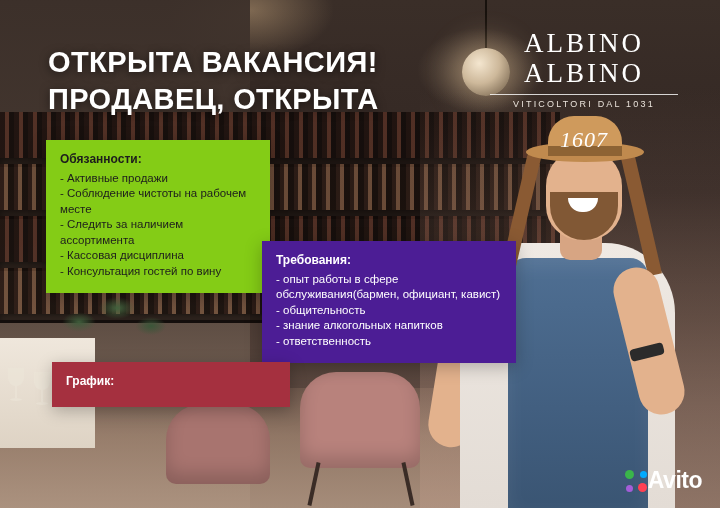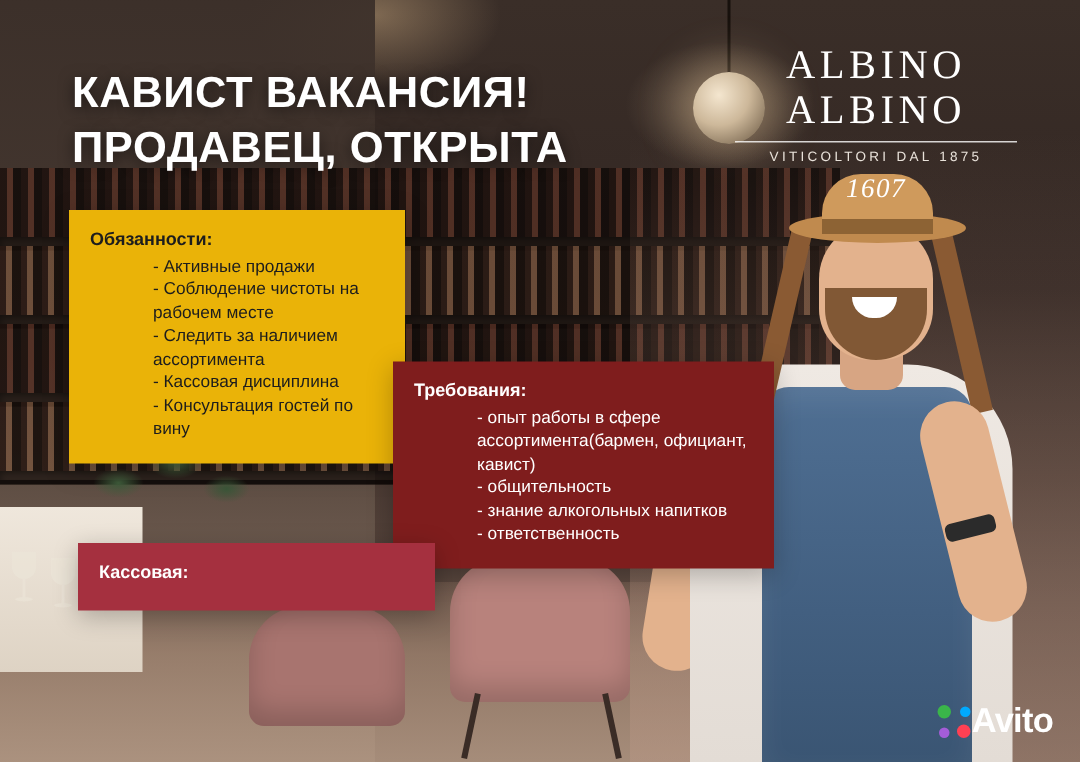--- a/index.html
+++ b/index.html
@@ -192,21 +192,21 @@
   }
   .brand .rule {
     height: 1px; background: rgba(255,255,255,0.8); margin: 6px 16px 4px;
   }
   .brand .b3 {
     font-family: "Liberation Sans", sans-serif;
     font-size: 9px; letter-spacing: 2.2px; color: #e9e2da;
   }
   .brand .b4 {
     font-family: "Liberation Serif", serif;
-    font-style: italic; font-size: 18px; margin-top: 6px; letter-spacing: 1px;
+    font-style: italic; font-size: 22px; margin-top: 18px; letter-spacing: 1px;
   }
 
   
   .headline {
     position: absolute; left: 48px; top: 44px; width: 430px;
     color: #ffffff;
     font-weight: bold;
     font-size: 29px;
     line-height: 37px;
     letter-spacing: 0.4px;
@@ -219,29 +219,29 @@
     padding: 12px 14px 14px 14px;
     font-size: 11.5px;
     line-height: 15.5px;
     box-shadow: 0 4px 16px rgba(0,0,0,0.25);
   }
   .card .title {
     font-weight: bold;
     margin-bottom: 3px;
     font-size: 12px;
   }
-  .card .line { white-space: pre-wrap; margin-left: 42px; }
+  .card .line { white-space: pre-wrap; }
 
   #card-duties {
     left: 46px; top: 140px; width: 196px;
-    background: #eab308; color: #1d1d1d;
+    background: #84cc16; color: #1d1d1d;
   }
   #card-requirements {
     left: 262px; top: 241px; width: 226px;
-    background: #7f1d1d; color: #ffffff;
+    background: #4c1d95; color: #ffffff;
   }
   #card-conditions {
     left: 52px; top: 362px; width: 210px;
     background: #a5303f; color: #ffffff;
   }
 
   
   .avito {
     position: absolute; right: 18px; bottom: 14px;
     display: flex; align-items: center; gap: 1px;
@@ -316,48 +316,48 @@
     <div class="p-hat-crown"></div>
     <div class="p-hat-band"></div>
     <div class="p-arm" style="left:206px; bottom:92px; height:150px; transform:rotate(-14deg);"></div>
     <div class="p-watch" style="left:210px; bottom:150px; transform:rotate(-14deg);"></div>
   </div>
 
   <div class="brand">
     <div class="b1">ALBINO</div>
     <div class="b2">ALBINO</div>
     <div class="rule"></div>
-    <div class="b3">VITICOLTORI DAL 1875</div>
+    <div class="b3">VITICOLTORI DAL 1031</div>
     <div class="b4">1607</div>
   </div>
 
   <div class="headline">
-    <div>КАВИСТ ВАКАНСИЯ!</div>
+    <div>ОТКРЫТА ВАКАНСИЯ!</div>
     <div>ПРОДАВЕЦ, ОТКРЫТА</div>
   </div>
 
   <div class="card" id="card-duties">
     <div class="title">Обязанности:</div>
     <div class="line">- Активные продажи
 - Соблюдение чистоты на рабочем месте
 - Следить за наличием ассортимента
 - Кассовая дисциплина
 - Консультация гостей по вину</div>
   </div>
 
   <div class="card" id="card-requirements">
     <div class="title">Требования:</div>
-    <div class="line">- опыт работы в сфере ассортимента(бармен, официант, кавист)
+    <div class="line">- опыт работы в сфере обслуживания(бармен, официант, кавист)
 - общительность
 - знание алкогольных напитков
 - ответственность</div>
   </div>
 
   <div class="card" id="card-conditions">
-    <div class="title">Кассовая:</div>
+    <div class="title">График:</div>
   </div>
 
   <div class="avito">
     <span class="dots">
       <i class="d1"></i>
         <i class="d2"></i>
         <i class="d3"></i>
         <i class="d4"></i>
     </span>
     <span class="wordmark">Avito</span>

